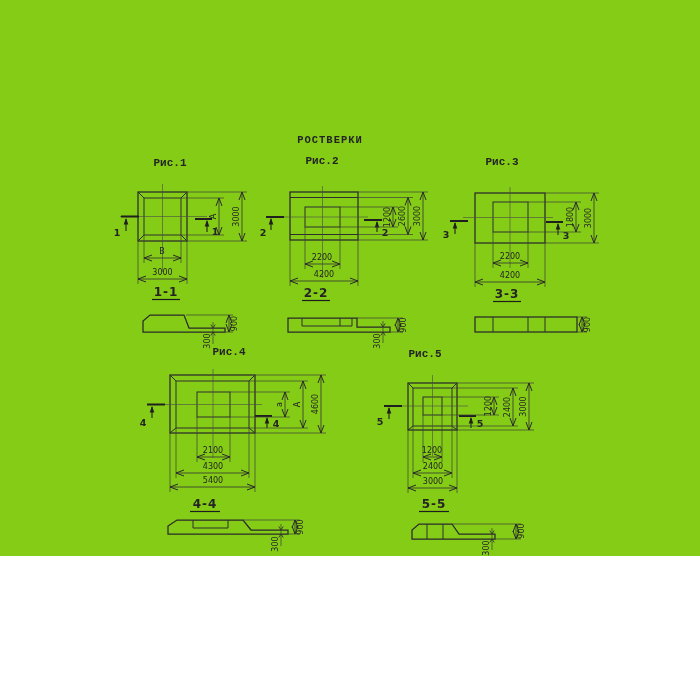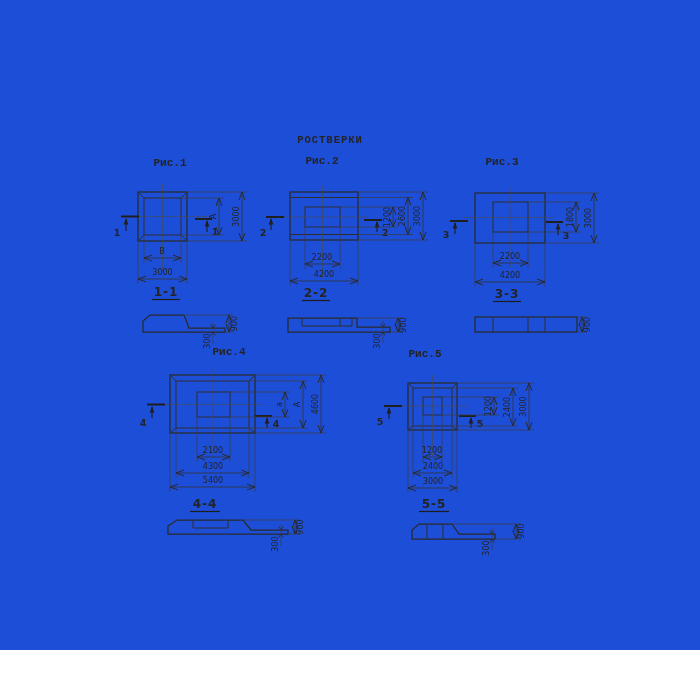--- a/index.html
+++ b/index.html
@@ -1,16 +1,16 @@
 <!DOCTYPE html>
 <html><head>
 <meta charset="utf-8">
 <style>
   html,body { margin:0; padding:0; background:#ffffff; }
-  .sheet { position:relative; width:700px; height:650px; background:#1d4ed8; overflow:hidden;
+  .sheet { position:relative; width:700px; height:556px; background:#84cc16; overflow:hidden;
            font-family:"DejaVu Sans", sans-serif; }
   svg { position:absolute; left:0; top:0; }
   
   .o  { stroke:#2a2a2a; stroke-width:1.25; fill:none; }   
   .o2 { stroke:#2e2e2e; stroke-width:1;    fill:none; }   
   .c  { stroke:#4a4a4a; stroke-width:0.6;  fill:none; }   
   .x  { stroke:#3c3c3c; stroke-width:0.7;  fill:none; }   
   .d  { stroke:#333333; stroke-width:0.8;  fill:none;
         marker-start:url(#ar); marker-end:url(#ar); }     
   .k  { stroke:#1f1f1f; stroke-width:2;    fill:none; }   

